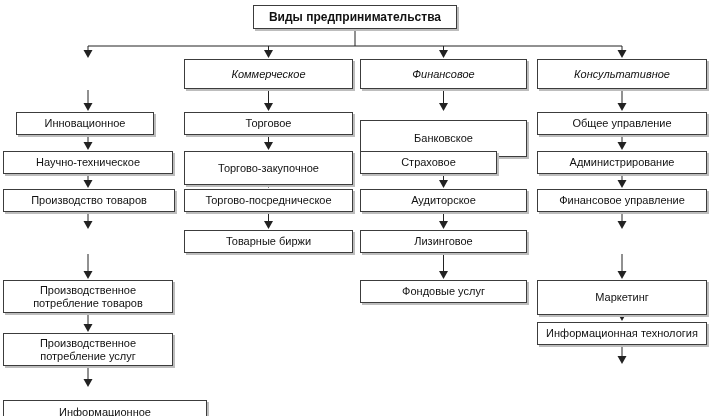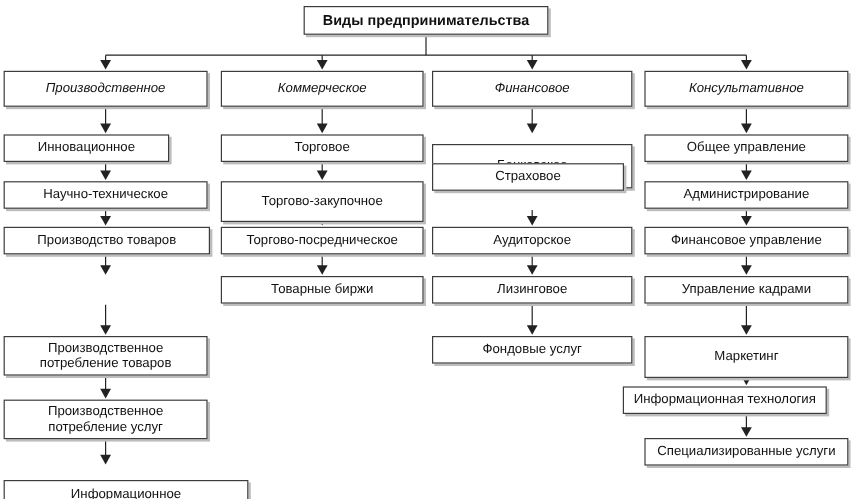--- a/index.html
+++ b/index.html
@@ -89,44 +89,41 @@
       <line x1="622" y1="254" x2="622" y2="274" stroke="#222222" stroke-width="1"></line>
       <polygon points="617.5,271 626.5,271 622,279" fill="#222222"></polygon>
       <line x1="622" y1="304" x2="622" y2="316" stroke="#222222" stroke-width="1"></line>
       <polygon points="617.5,313 626.5,313 622,321" fill="#222222"></polygon>
       <line x1="622" y1="346" x2="622" y2="359" stroke="#222222" stroke-width="1"></line>
       <polygon points="617.5,356 626.5,356 622,364" fill="#222222"></polygon>
     </svg>
 
   <div class="box title" style="left:253px;top:5px;width:204px;height:24px">Виды предпринимательства</div>
 
-  <div class="box hdr" style="left:3px;top:59px;width:170px;height:30px">Производственное</div>
   <div class="box hdr" style="left:184px;top:59px;width:169px;height:30px">Коммерческое</div>
   <div class="box hdr" style="left:360px;top:59px;width:167px;height:30px">Финансовое</div>
   <div class="box hdr" style="left:537px;top:59px;width:170px;height:30px">Консультативное</div>
 
-  <div class="box" style="left:3px;top:112px;width:138px;height:23px">Инновационное</div>
+  <div class="box" style="left:16px;top:112px;width:138px;height:23px">Инновационное</div>
   <div class="box" style="left:3px;top:151px;width:170px;height:23px">Научно-техническое</div>
   <div class="box" style="left:3px;top:189px;width:172px;height:23px">Производство товаров</div>
   <div class="box" style="left:3px;top:280px;width:170px;height:33px">Производственное потребление товаров</div>
   <div class="box" style="left:3px;top:333px;width:170px;height:33px">Производственное потребление услуг</div>
   <div class="box" style="left:3px;top:400px;width:204px;height:24px">Информационное</div>
 
   <div class="box" style="left:184px;top:112px;width:169px;height:23px">Торговое</div>
   <div class="box" style="left:184px;top:151px;width:169px;height:34px">Торгово-закупочное</div>
   <div class="box" style="left:184px;top:189px;width:169px;height:23px">Торгово-посредническое</div>
   <div class="box" style="left:184px;top:230px;width:169px;height:23px">Товарные биржи</div>
 
   <div class="box" style="left:360px;top:120px;width:167px;height:37px">Банковское</div>
-  <div class="box" style="left:360px;top:136px;width:160px;height:23px">Страховое</div>
+  <div class="box" style="left:360px;top:151px;width:137px;height:23px">Страховое</div>
   <div class="box" style="left:360px;top:189px;width:167px;height:23px">Аудиторское</div>
   <div class="box" style="left:360px;top:230px;width:167px;height:23px">Лизинговое</div>
   <div class="box" style="left:360px;top:280px;width:167px;height:23px">Фондовые услуг</div>
 
   <div class="box" style="left:537px;top:112px;width:170px;height:23px">Общее управление</div>
   <div class="box" style="left:537px;top:151px;width:170px;height:23px">Администрирование</div>
   <div class="box" style="left:537px;top:189px;width:170px;height:23px">Финансовое управление</div>
-  <div class="box" style="left:537px;top:230px;width:170px;height:23px">Управление кадрами</div>
   <div class="box" style="left:537px;top:280px;width:170px;height:35px">Маркетинг</div>
-  <div class="box" style="left:519px;top:322px;width:170px;height:23px">Информационная технология</div>
-  <div class="box" style="left:537px;top:365px;width:170px;height:23px">Специализированные услуги</div>
+  <div class="box" style="left:537px;top:322px;width:170px;height:23px">Информационная технология</div>
 
 </div>
 
 </body></html>

